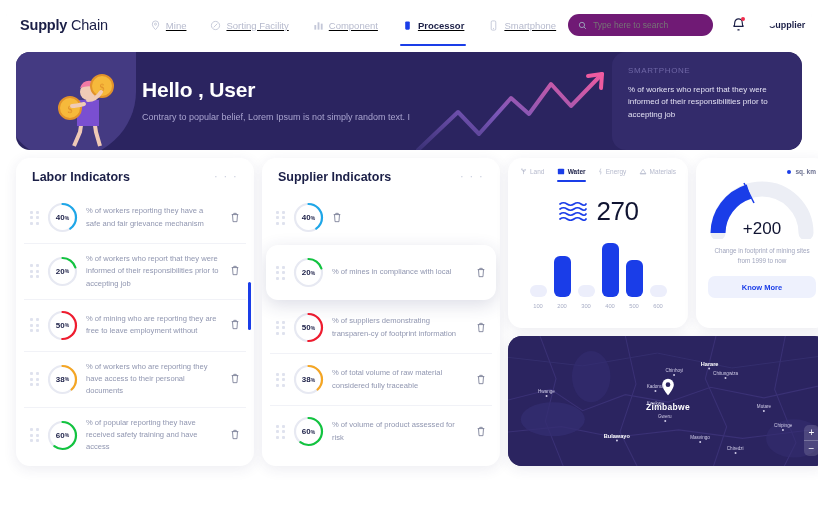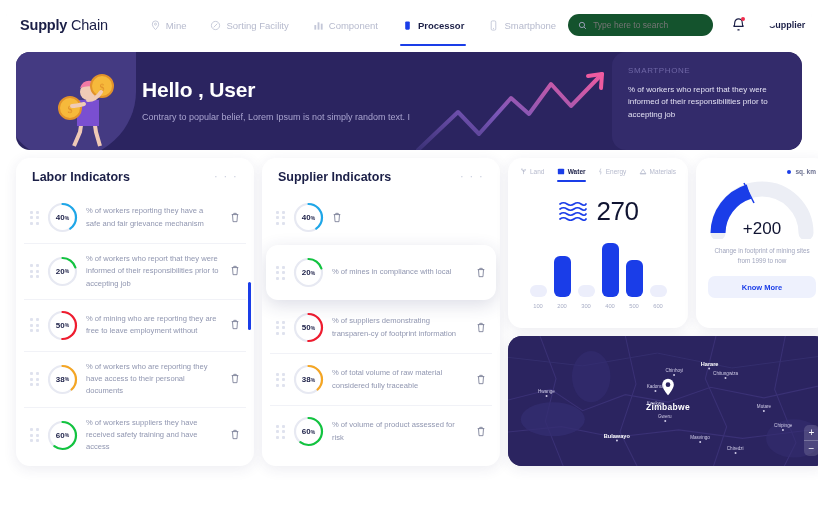--- a/index.html
+++ b/index.html
@@ -21,36 +21,36 @@
     border-radius: 14px 14px 0 0;
     display: flex; align-items: center;
     box-shadow: 0 1px 0 rgba(0,0,0,0.04);
   }
   .brand {
     margin-left: 14px;
     font-size: 14.5px; font-weight: 400; color: #1b1f47;
     letter-spacing: -0.2px; white-space: nowrap;
   }
   .brand b { font-weight: 700; }
-  .navtabs { display: flex; align-items: flex-start; margin-left: 30px; height: 42px; }
+  .navtabs { display: flex; align-items: flex-start; margin-left: 30px; height: 42px; text-decoration: underline; }
   .navtab {
     display: flex; align-items: center; gap: 5px;
     padding: 0 12px; height: 42px; position: relative;
     font-size: 9.5px; color: #b6bacd; white-space: nowrap; cursor: pointer;
   }
   .navtab.active { color: #1b1f47; font-weight: 700; }
   .navtab.active::after {
     content: ""; position: absolute; left: 10px; right: 10px; bottom: 0;
     height: 2.5px; background: #1a3de8; border-radius: 2px;
   }
   .navicon { width: 11px; height: 11px; display: block; flex: none; }
   .navicon svg { display: block; width: 11px; height: 11px; }
   .search {
     margin-left: auto; width: 146px; height: 22px;
-    background: #14532d; border-radius: 11px;
+    background: #701a75; border-radius: 11px;
     display: flex; align-items: center; gap: 6px; padding: 0 10px;
   }
   .search input {
     border: none; background: transparent; outline: none;
     font-size: 8.5px; color: #9ba0b8; width: 110px;
     font-family: "Liberation Sans", sans-serif;
   }
   .bell { position: relative; margin-left: 18px; width: 16px; height: 16px; cursor: pointer; }
   .bell .dot {
     position: absolute; right: 1px; top: 0px;
@@ -451,21 +451,21 @@
                   <i></i>
                   <i></i>
                 </div>
                 <div class="donut">
                   <svg width="33" height="33" viewBox="0 0 33 33">
                     <circle cx="16.5" cy="16.5" r="13.5" fill="none" stroke="#e7e9f2" stroke-width="2.2"></circle>
                     <circle cx="16.5" cy="16.5" r="13.5" fill="none" stroke="#12c43f" stroke-width="2.2" stroke-dasharray="50.893800988154645 33.929200658769766" stroke-linecap="round"></circle>
                   </svg>
                   <div class="val">60<sup>%</sup></div>
                 </div>
-                <div class="row-text">% of workers suppliers they have received safety training and have access</div>
+                <div class="row-text">% of popular reporting they have received safety training and have access</div>
                 <div class="trash"><svg width="10" height="11" viewBox="0 0 24 26" fill="none" stroke="#5c6180" stroke-width="2">
                     <path d="M4 6h16"></path>
                     <path d="M9 6V3h6v3"></path>
                     <path d="M6 6l1.3 17h9.4L18 6"></path>
                   </svg></div>
               </div>
             </div>
           <div class="scrollbar sb-left"></div>
         </div>
       </div>

